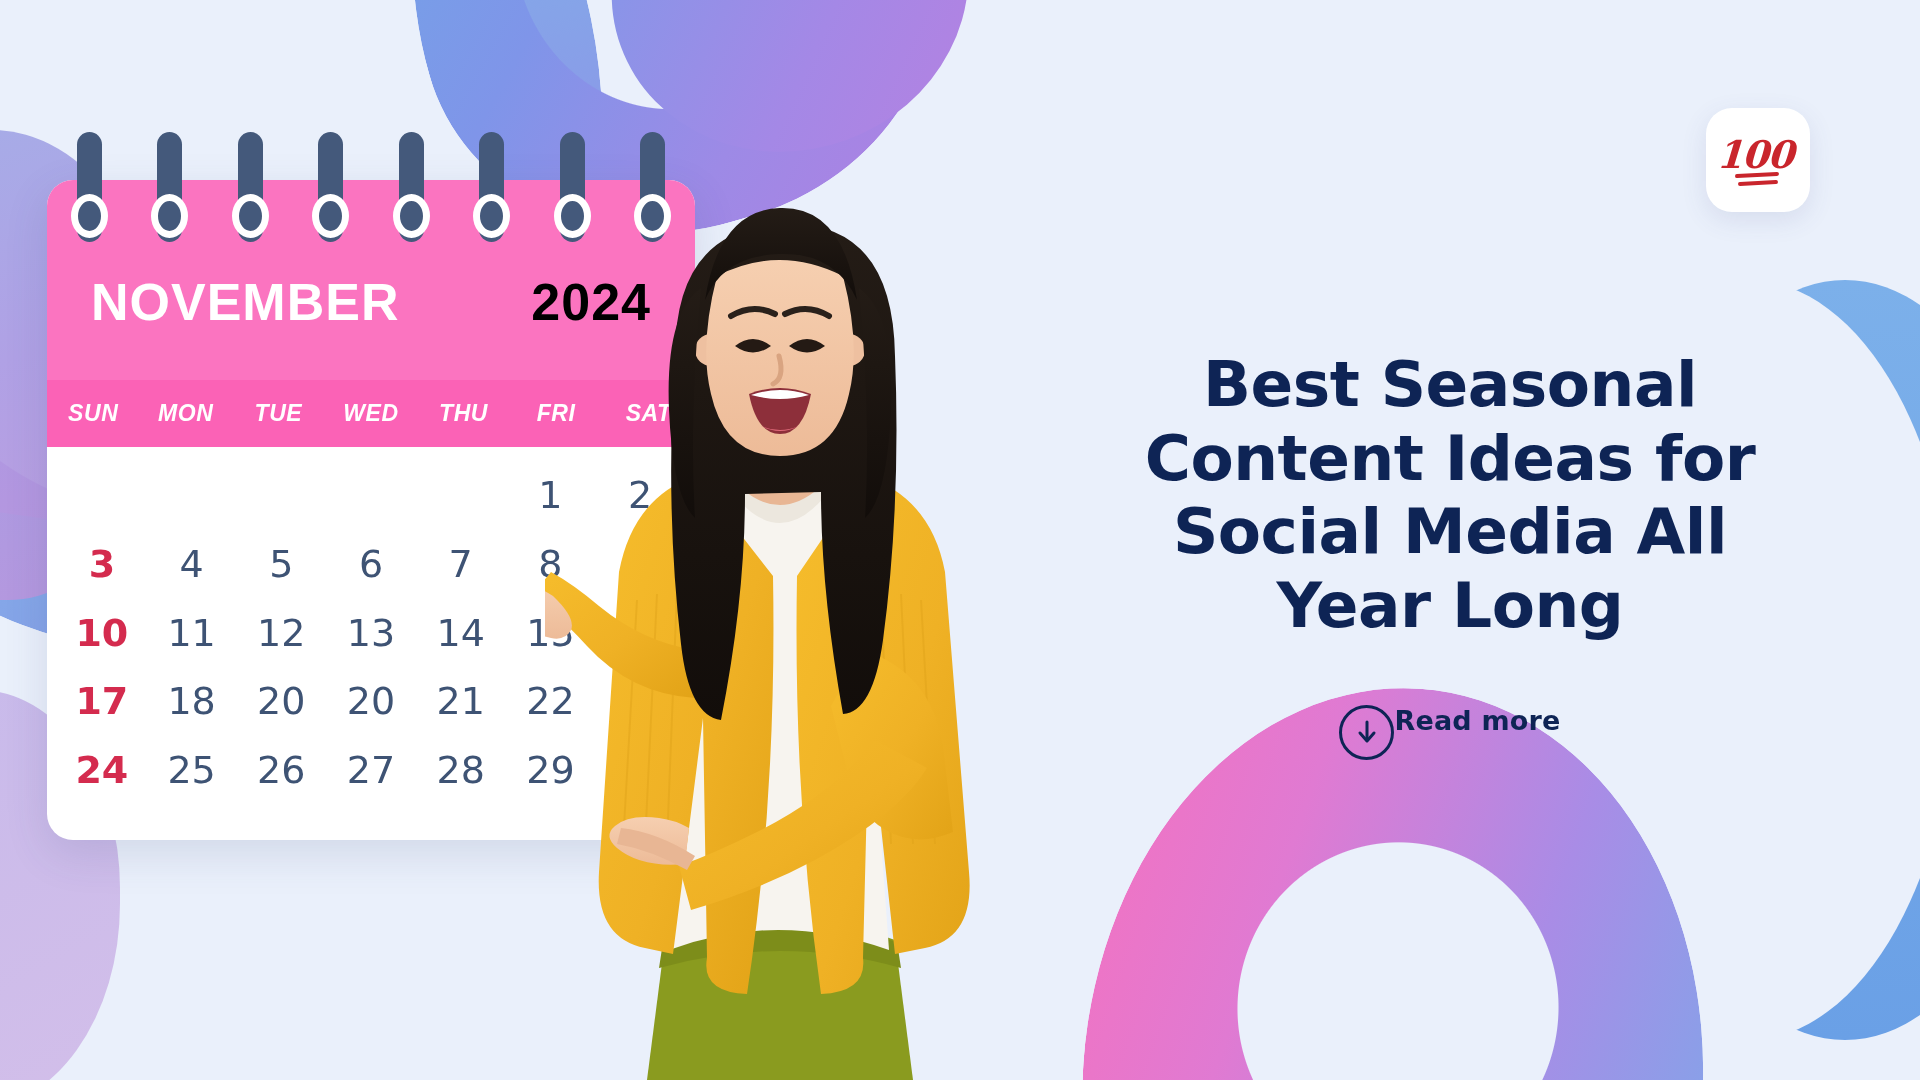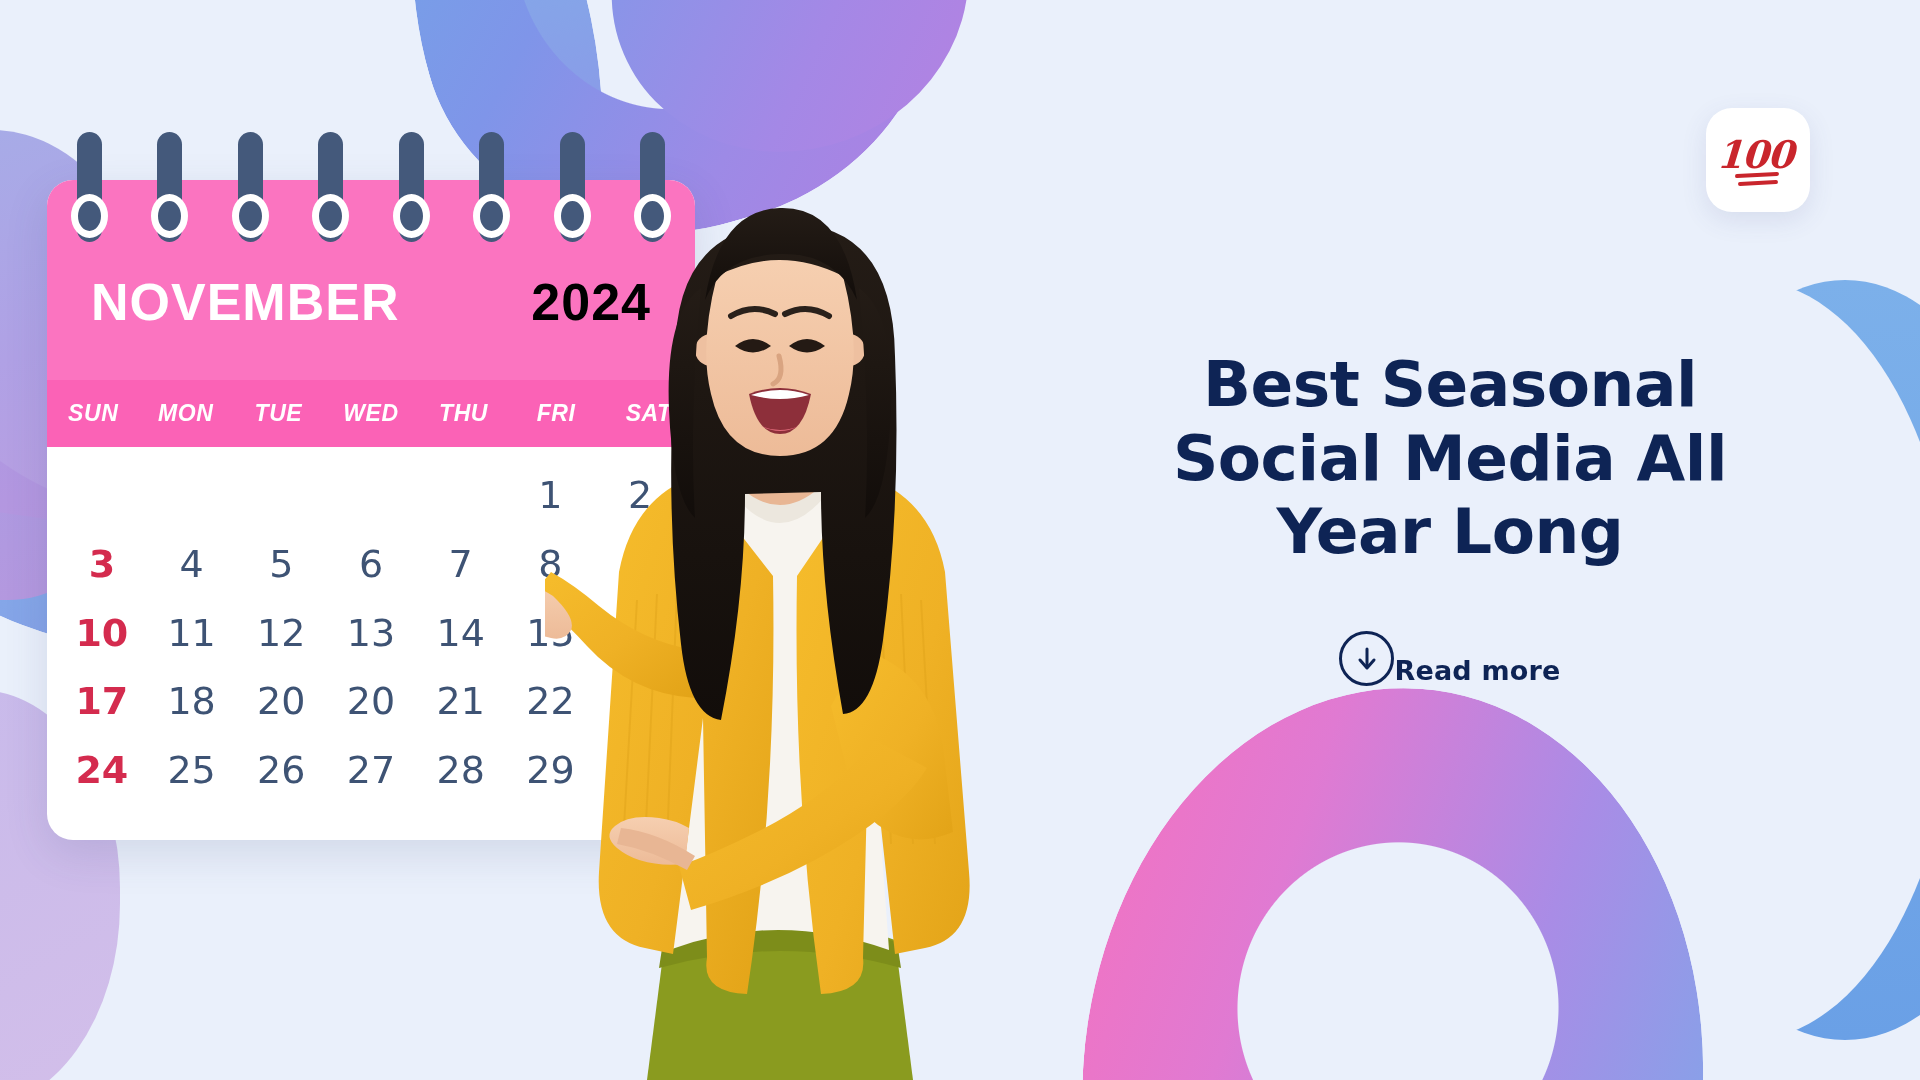--- a/index.html
+++ b/index.html
@@ -123,21 +123,21 @@
   #person svg{display:block;width:100%;height:100%;}
 
   
   #copy{position:absolute;left:1100px;top:300px;width:700px;z-index:6;margin-top:48px;}
   #headline{
     color:#0e2455;font-size:63px;line-height:1.17;font-weight:700;
     text-align:center;letter-spacing:-.5px;
     font-family:"DejaVu Sans", sans-serif;
   }
   #readmore{
-    margin-top:62px;display:flex;align-items:flex-end;justify-content:center;
+    margin-top:62px;display:flex;align-items:flex-start;justify-content:center;
     cursor:pointer;
   }
   #readmore .circ{
     width:49px;height:49px;border-radius:50%;border:3px solid #0e2455;
     display:flex;align-items:center;justify-content:center;flex:0 0 auto;
   }
   #readmore .circ svg{display:block;}
   #readmore .label{
     color:#0e2455;font-size:27px;font-weight:700;letter-spacing:.2px;
     font-family:"DejaVu Sans", sans-serif;
@@ -323,20 +323,21 @@
 
       <path d="M204 214 q31 -12 62 0 q-8 40 -31 40 q-23 0 -31 -40 Z" fill="#8d2f3a"></path>
       <path d="M206 215 q29 -10 58 0 q-29 8 -58 0 Z" fill="#ffffff"></path>
       <path d="M216 246 q19 10 38 0 q-19 8 -38 0 Z" fill="#e06a7a"></path>
     </svg>
   </div>
 
   <div id="copy">
     <div id="headline">
         <div>Best Seasonal</div>
+        <div>Content Ideas for</div>
         <div>Social Media All</div>
         <div>Year Long</div>
       </div>
     <div id="readmore">
       <span class="circ">
         <svg width="22" height="26" viewBox="0 0 22 26" aria-hidden="true">
           <line x1="11" y1="3" x2="11" y2="20" stroke="#0e2455" stroke-width="3" stroke-linecap="round"></line>
           <path d="M4 14 L11 22 L18 14" fill="none" stroke="#0e2455" stroke-width="3" stroke-linecap="round" stroke-linejoin="round"></path>
         </svg>
       </span>

